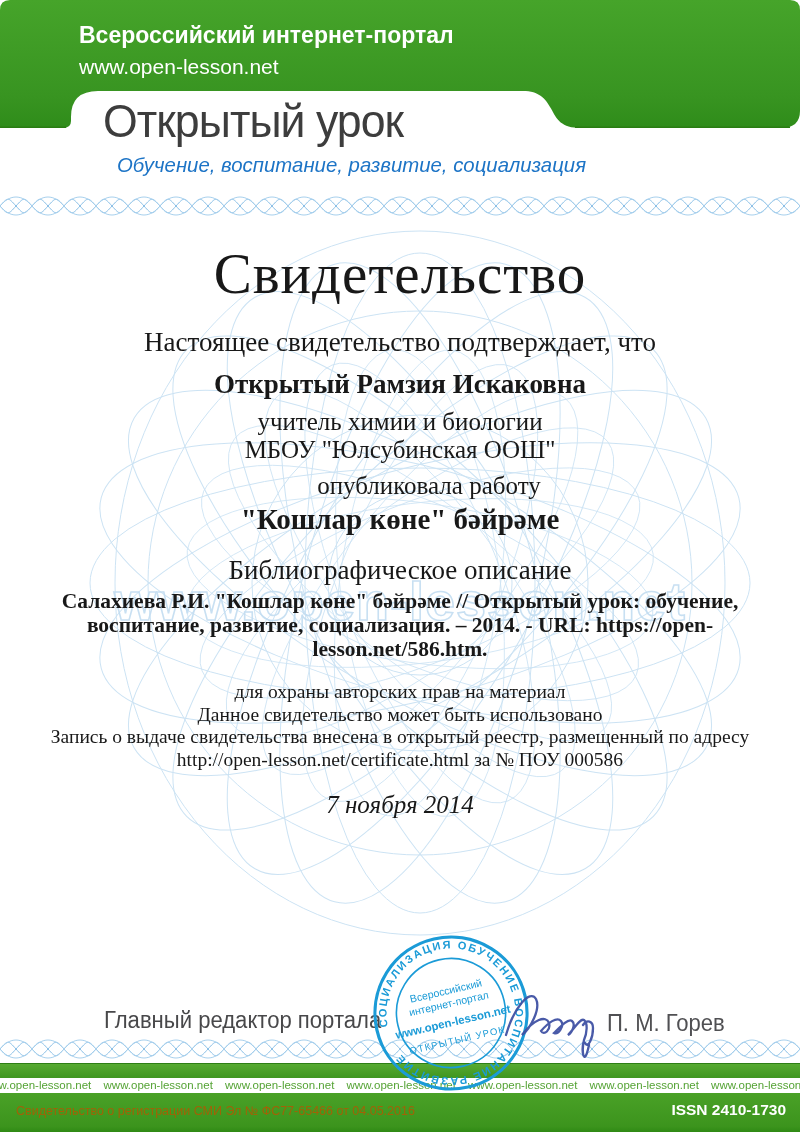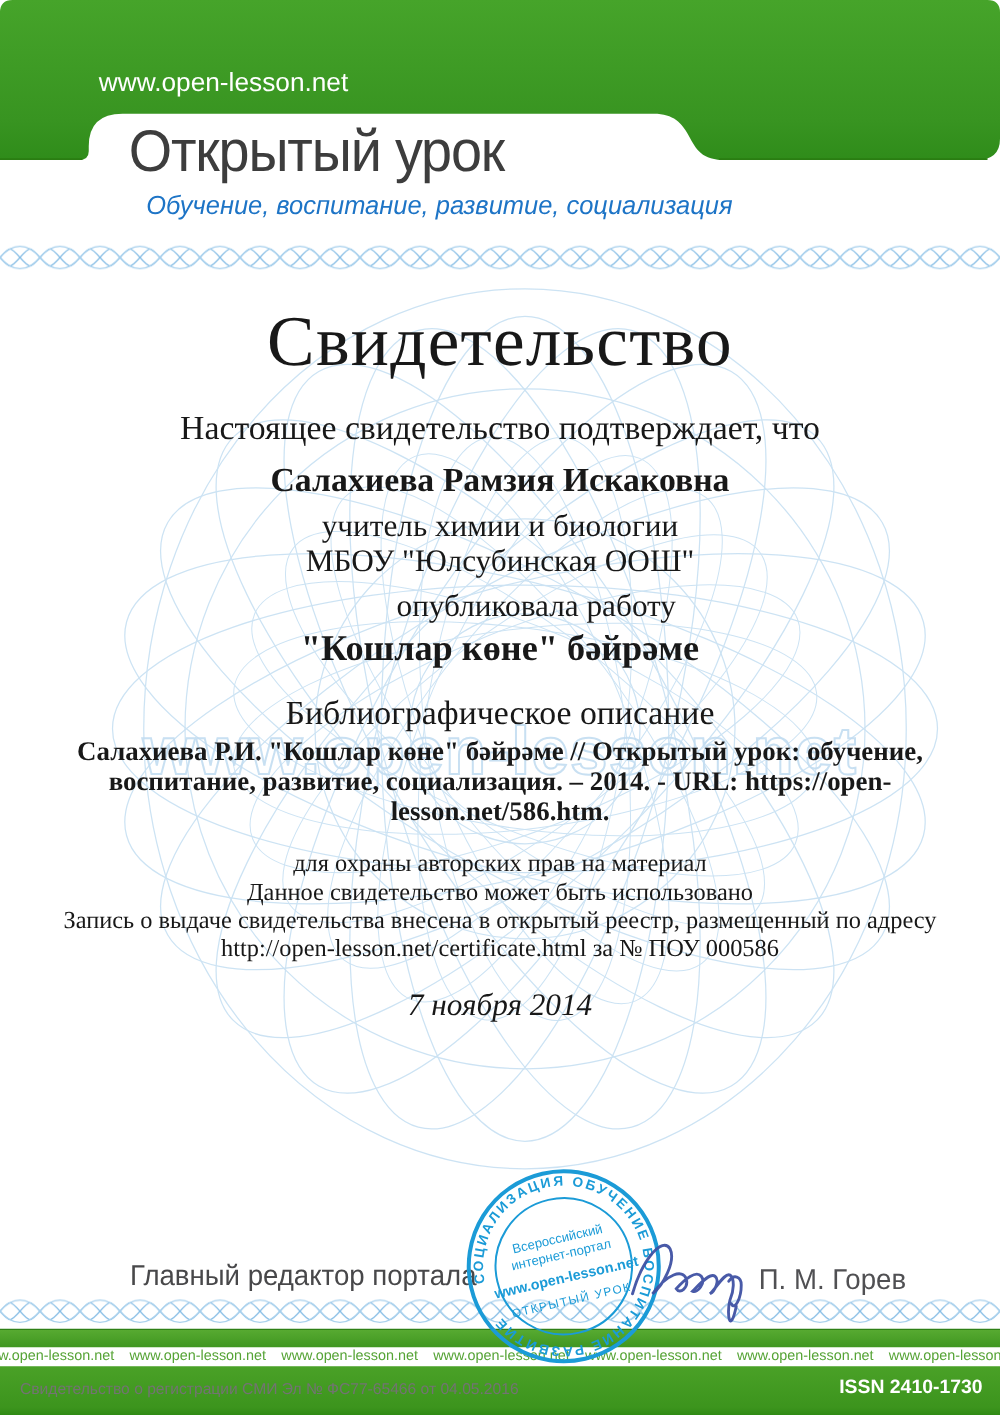--- a/index.html
+++ b/index.html
@@ -42,21 +42,21 @@
 
   
   .bar-top{left:0;top:1063px;width:100%;height:15px;z-index:10;
            background:linear-gradient(180deg,#57aa31,#3f9620);
            border-top:1px solid #2e7f15;box-sizing:border-box;}
   .url-strip{left:-18px;top:1078px;width:840px;height:15px;background:#fff;z-index:10;
              white-space:nowrap;overflow:hidden;font-size:11.5px;line-height:15px;color:#55a335;}
   .url-strip span{margin-right:9px;}
   .bar-main{left:0;top:1093px;width:100%;height:39px;z-index:10;
             background:linear-gradient(180deg,#4aa127 0%,#3c941d 85%,#2f8a14 100%);}
-  .reg-text{left:16px;top:1104px;font-size:12.5px;color:#737373;z-index:11;}
+  .reg-text{left:16px;top:1104px;font-size:12.5px;color:#a16207;z-index:11;}
   .issn{right:14px;top:1101px;font-size:15.5px;font-weight:bold;color:#fff;z-index:11;}
 
   .stamp{left:366px;top:928px;z-index:20;transform:rotate(-13deg);}
   .sig{left:500px;top:983px;z-index:21;}
   .z1{z-index:1;} .z2{z-index:2;}
 </style>
 </head>
 <body>
 
 <div class="page">
@@ -130,27 +130,28 @@
         <stop offset="1" stop-color="#2f8c1a"></stop>
       </linearGradient>
     </defs>
     <path d="M0 10 Q0 0 10 0 H790 Q800 0 800 10 V111 Q800 128 781 128 H581
              C561 128 557 119.5 551 108.5 C545.5 98.5 539 91 523 91 H98
              Q71 91 71 117 V121 Q71 128 63 128 H0 Z" fill="url(#gHead)"></path>
     <line x1="575" y1="127.2" x2="790" y2="127.2" stroke="#2a7d12" stroke-width="1.4"></line>
     <line x1="0" y1="127.2" x2="66" y2="127.2" stroke="#2a7d12" stroke-width="1.4"></line>
   </svg>
 
+  <div class="abs portal-title">Всероссийский интернет-портал</div>
   <div class="abs portal-url">www.open-lesson.net</div>
   <div class="abs brand-title">Открытый урок</div>
   <div class="abs brand-subtitle">Обучение, воспитание, развитие, социализация</div>
 
   <div class="abs ser cert-title">Свидетельство</div>
   <div class="abs ser intro">Настоящее свидетельство подтверждает, что</div>
-  <div class="abs ser name">Салахиева Рамзия Искаковна</div>
+  <div class="abs ser name">Открытый Рамзия Искаковна</div>
   <div class="abs ser pos">учитель химии и биологии</div>
   <div class="abs ser school">МБОУ "Юлсубинская ООШ"</div>
   <div class="abs ser action">опубликовала работу</div>
   <div class="abs ser work">"Кошлар көне" бәйрәме</div>
   <div class="abs ser bib-label">Библиографическое описание</div>
 
   <div class="abs ser bib">
     <div>Салахиева Р.И. "Кошлар көне" бәйрәме // Открытый урок: обучение,</div>
     <div>воспитание, развитие, социализация. – 2014. - URL: https://open-</div>
     <div>lesson.net/586.htm.</div>

